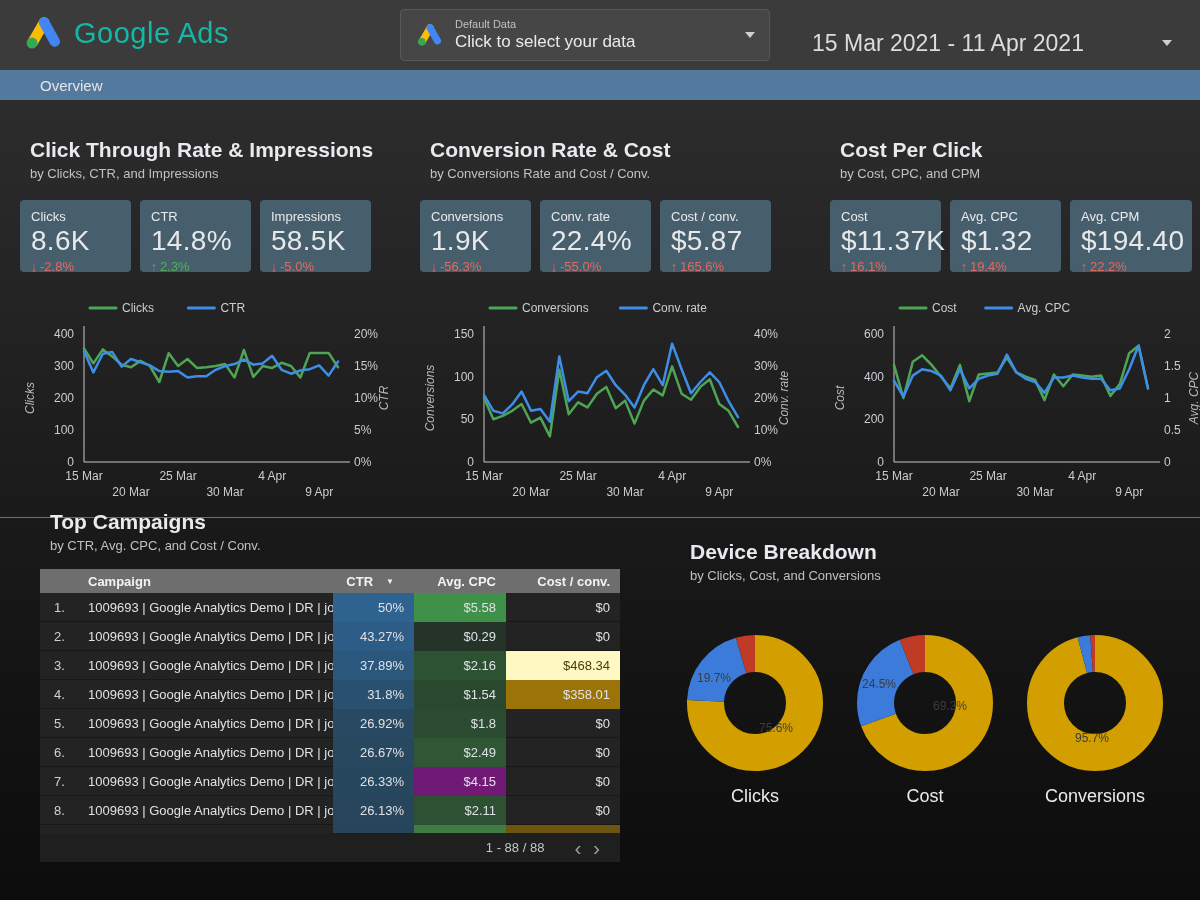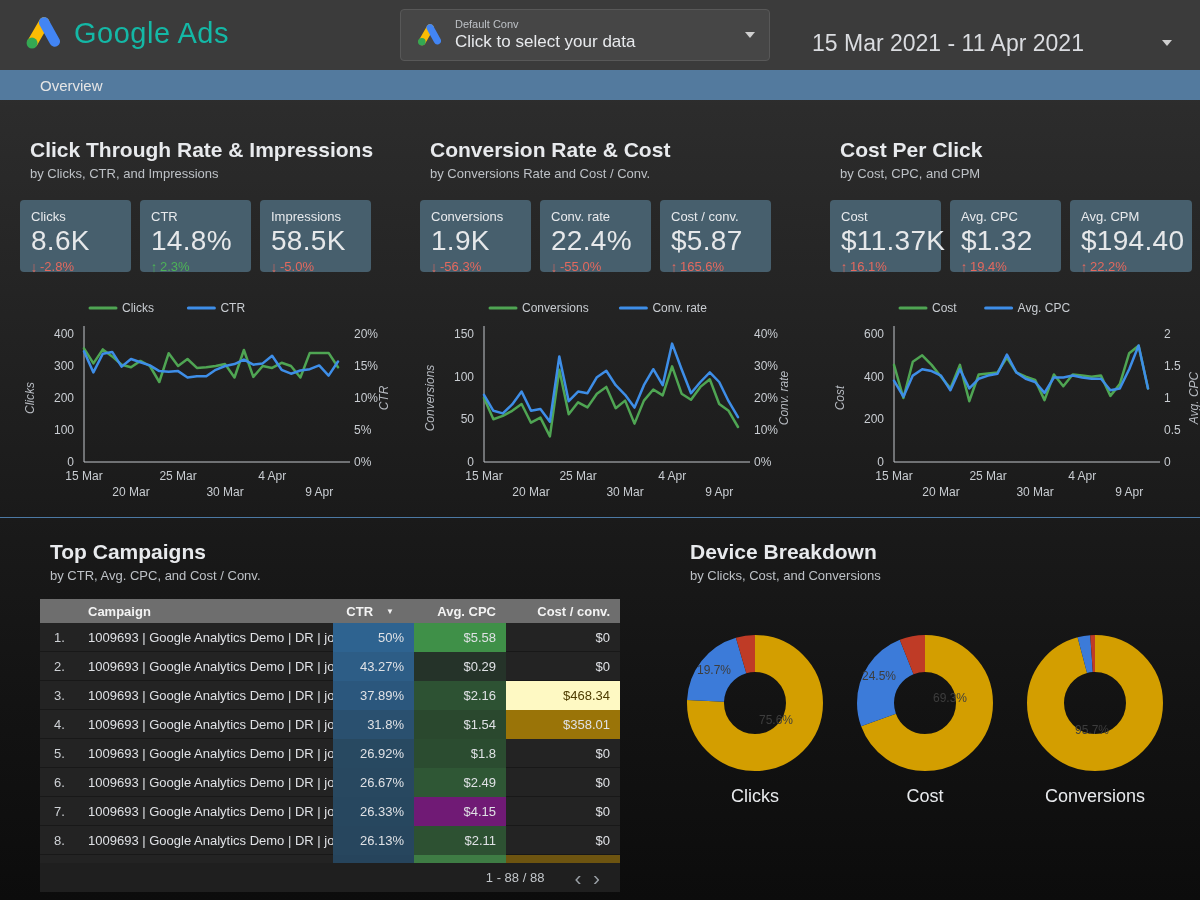--- a/index.html
+++ b/index.html
@@ -40,21 +40,21 @@
   .card-delta.bad { color:#e4695e; }
   .arr { font-size:12px; font-weight:bold; transform:scaleY(1.15); display:inline-block; }
   svg.chart { margin-top:20px; display:block; }
   svg.chart text.tick { fill:#c9cdd2; font-size:12px; font-family:"Liberation Sans",sans-serif; }
   svg.chart text.axis-name { fill:#b6bac0; font-size:12px; font-style:italic; font-family:"Liberation Sans",sans-serif; }
 
   
   .divider { position:absolute; left:0; top:517px; width:1200px; height:0; border-top:1.5px solid #4c79a4; }
 
   
-  .table-block { position:absolute; left:40px; top:534px; width:467px; }
+  .table-block { position:absolute; left:40px; top:504px; width:467px; }
   .table-block .sec-title, .device-block .sec-title { margin:6px 0 4px 10px; }
   .gds-table { margin-top:16px; width:580px; font-size:13px; }
   .thead { display:grid; grid-template-columns:48px 245px 81px 92px 114px; background:#6e6e6e; height:24px; align-items:center; color:#f3f3f3; font-weight:bold; }
   .thead span { padding:0 10px 0 0; }
   .th-campaign { padding-left:0 !important; }
   .th-right { text-align:right; }
   .sort-tri { font-size:8px; vertical-align:2px; margin-left:3px; }
   .trow { display:grid; grid-template-columns:48px 245px 81px 92px 114px; height:29px; align-items:center; background:#232323; border-bottom:1px solid #181818; color:#dfe1e5; cursor:pointer; }
   .trow.partial { height:8px; border-bottom:none; overflow:hidden; }
   .c-num { padding-left:14px; color:#cfd2d6; }
@@ -63,21 +63,21 @@
   .trow .darktext { color:#4e3c00; }
   .tfoot { display:flex; align-items:center; justify-content:flex-end; gap:26px; height:29px; background:#1f1f1f; padding-right:16px; }
   .page-label { font-size:13px; color:#c3c7cb; }
   .chev { font-size:21px; color:#9aa0a6; cursor:pointer; line-height:1; padding:0 4px; }
 
   
   .device-block { position:absolute; left:680px; top:534px; width:500px; }
   .donuts { display:flex; gap:34px; margin:52px 0 0 7px; }
   .donut-unit { width:136px; }
   .donut-wrap { position:relative; width:136px; height:136px; cursor:pointer; }
-  .dpct { position:absolute; font-size:12px; color:#3d3d3d; }
+  .dpct { position:absolute; font-size:12px; color:#3d3d3d;margin-top:8px; }
   .donut-caption { text-align:center; margin-top:15px; font-size:18px; color:#e8eaed; }
 </style>
 </head>
 <body>
 
 <div class="canvas">
 
   <div class="topbar">
     <div class="logo-wrap">
       <svg width="38" height="34" viewBox="0 0 36 32">
@@ -88,21 +88,21 @@
       <span class="logo-text">Google Ads</span>
     </div>
 
     <div class="data-control">
       <svg width="26" height="24" viewBox="0 0 36 32">
         <line x1="10" y1="25" x2="21" y2="6" stroke="#fbbc04" stroke-width="10" stroke-linecap="round"></line>
         <line x1="21" y1="6" x2="31" y2="24" stroke="#4285f4" stroke-width="10" stroke-linecap="round"></line>
         <circle cx="9.5" cy="25.5" r="5.2" fill="#34a853"></circle>
       </svg>
       <div class="dc-texts">
-        <div class="dc-label">Default Conv</div>
+        <div class="dc-label">Default Data</div>
         <div class="dc-value">Click to select your data</div>
       </div>
       <div class="caret"></div>
     </div>
 
     <div class="date-range">
       <span class="date-text">15 Mar 2021 - 11 Apr 2021</span>
       <div class="caret"></div>
     </div>
   </div>

